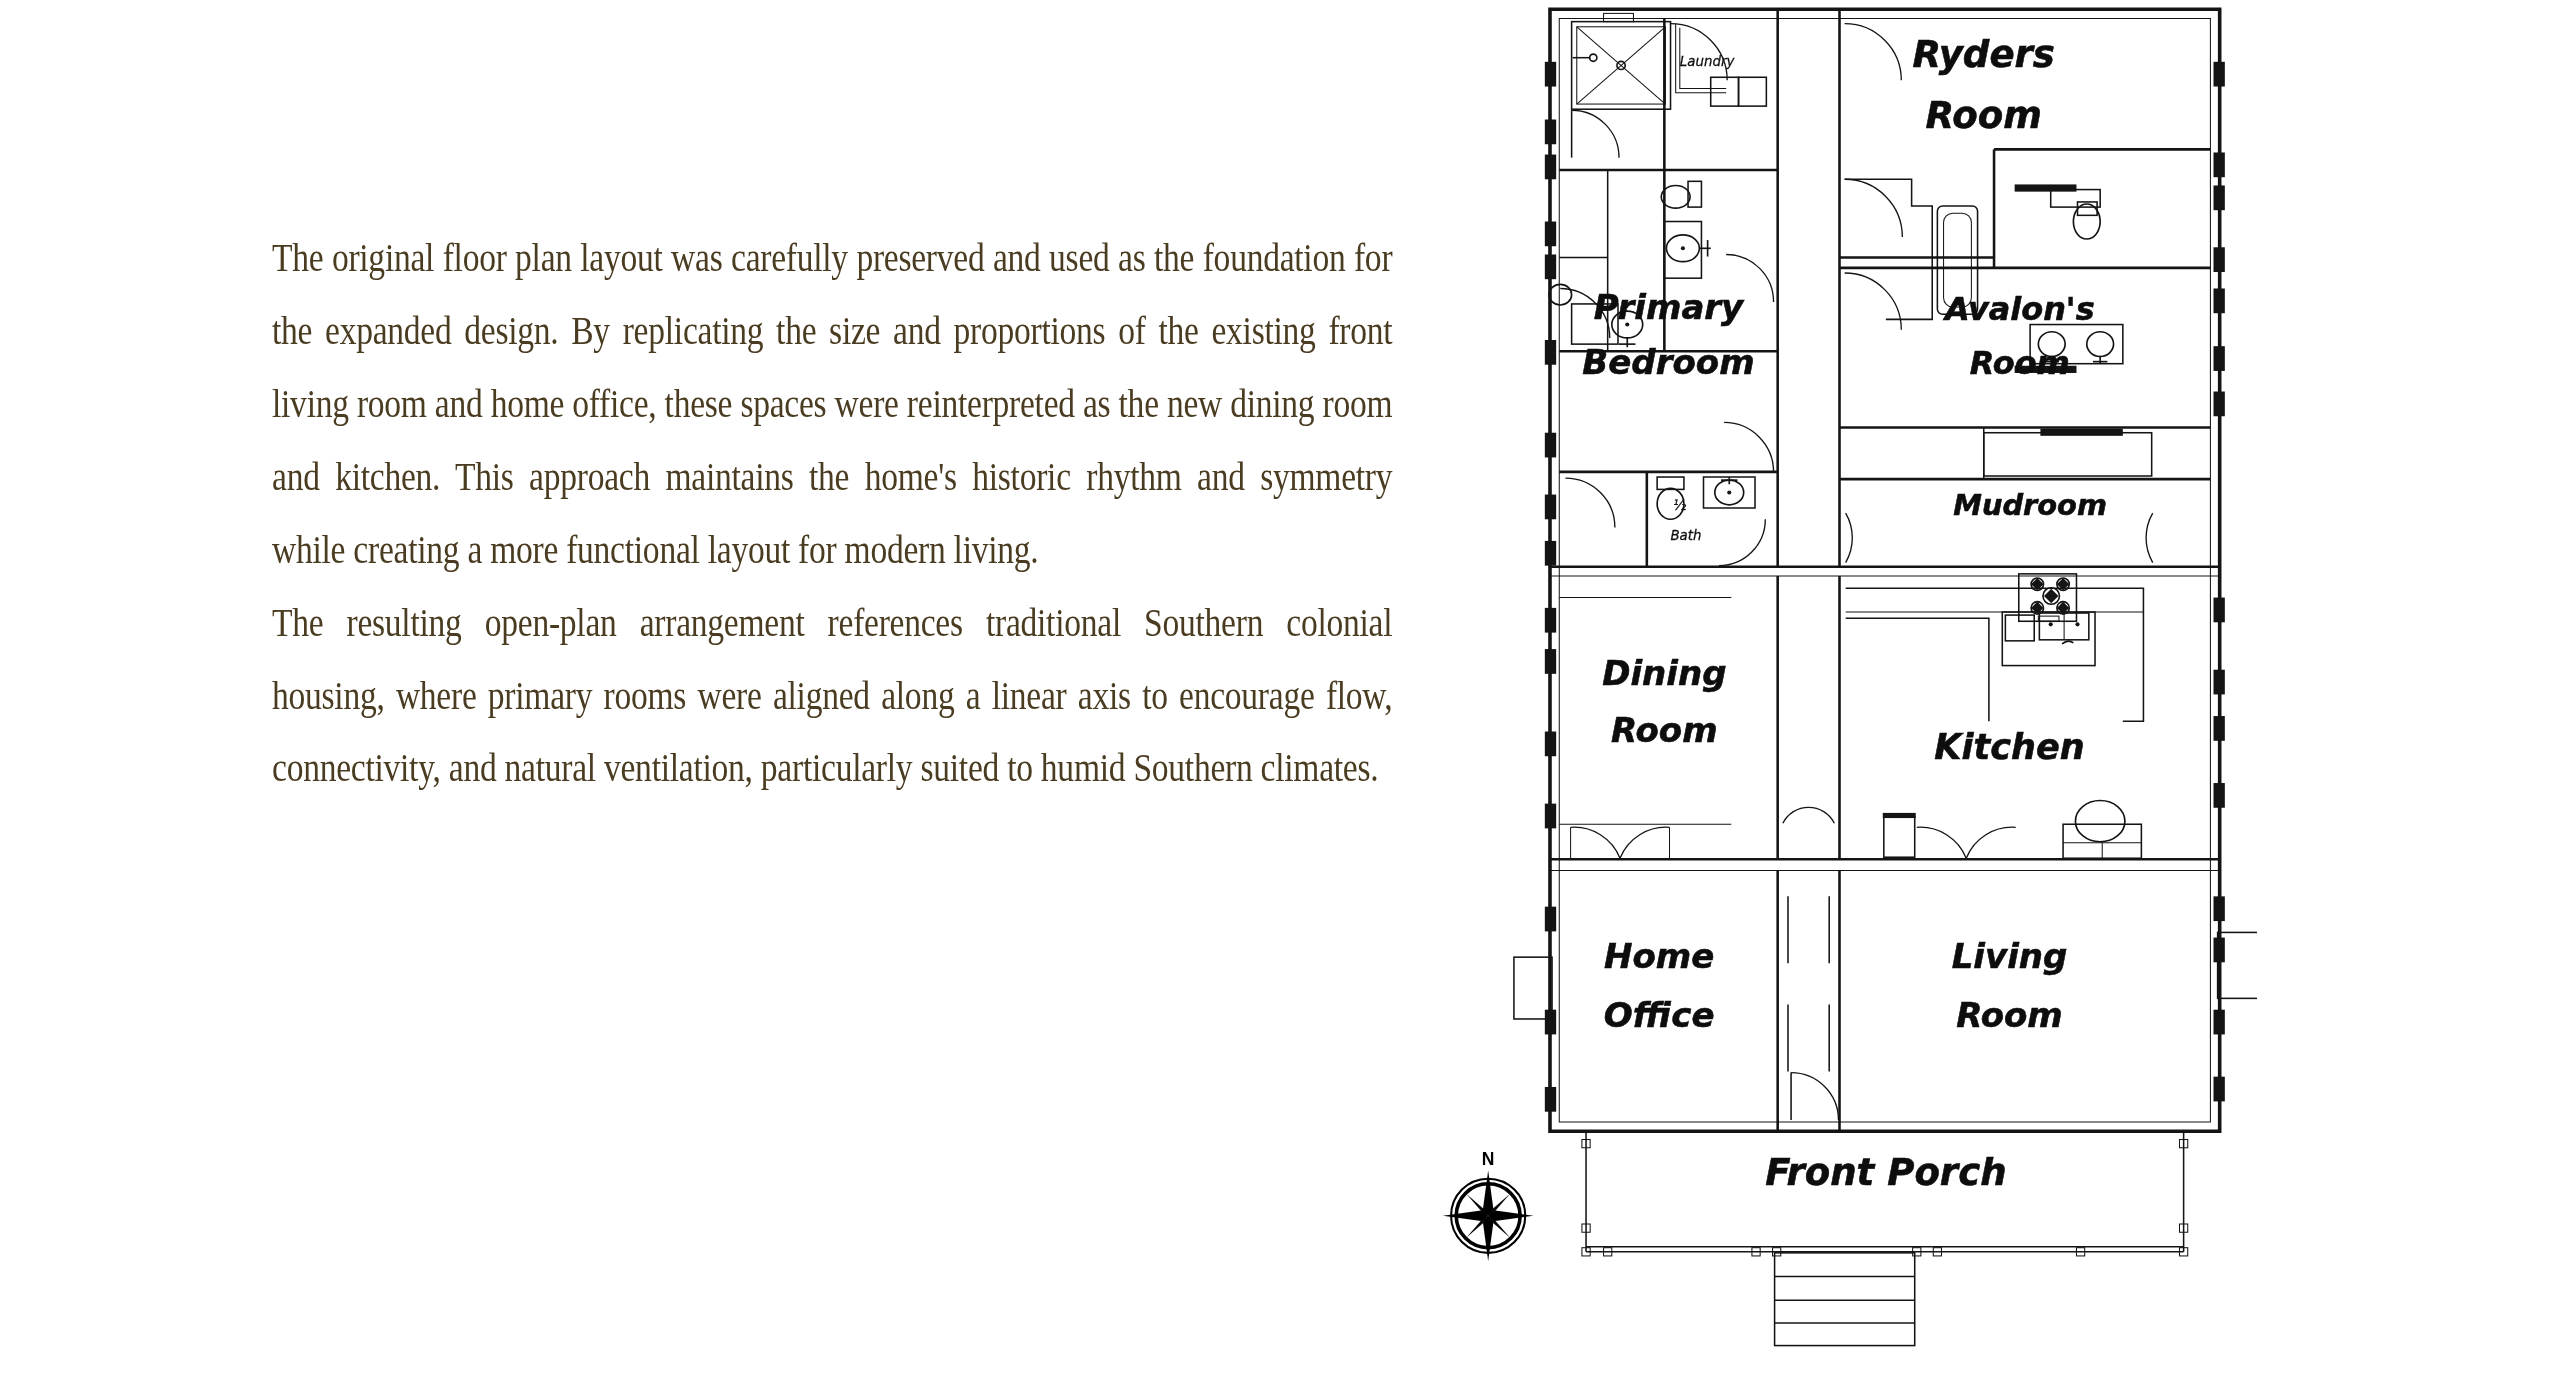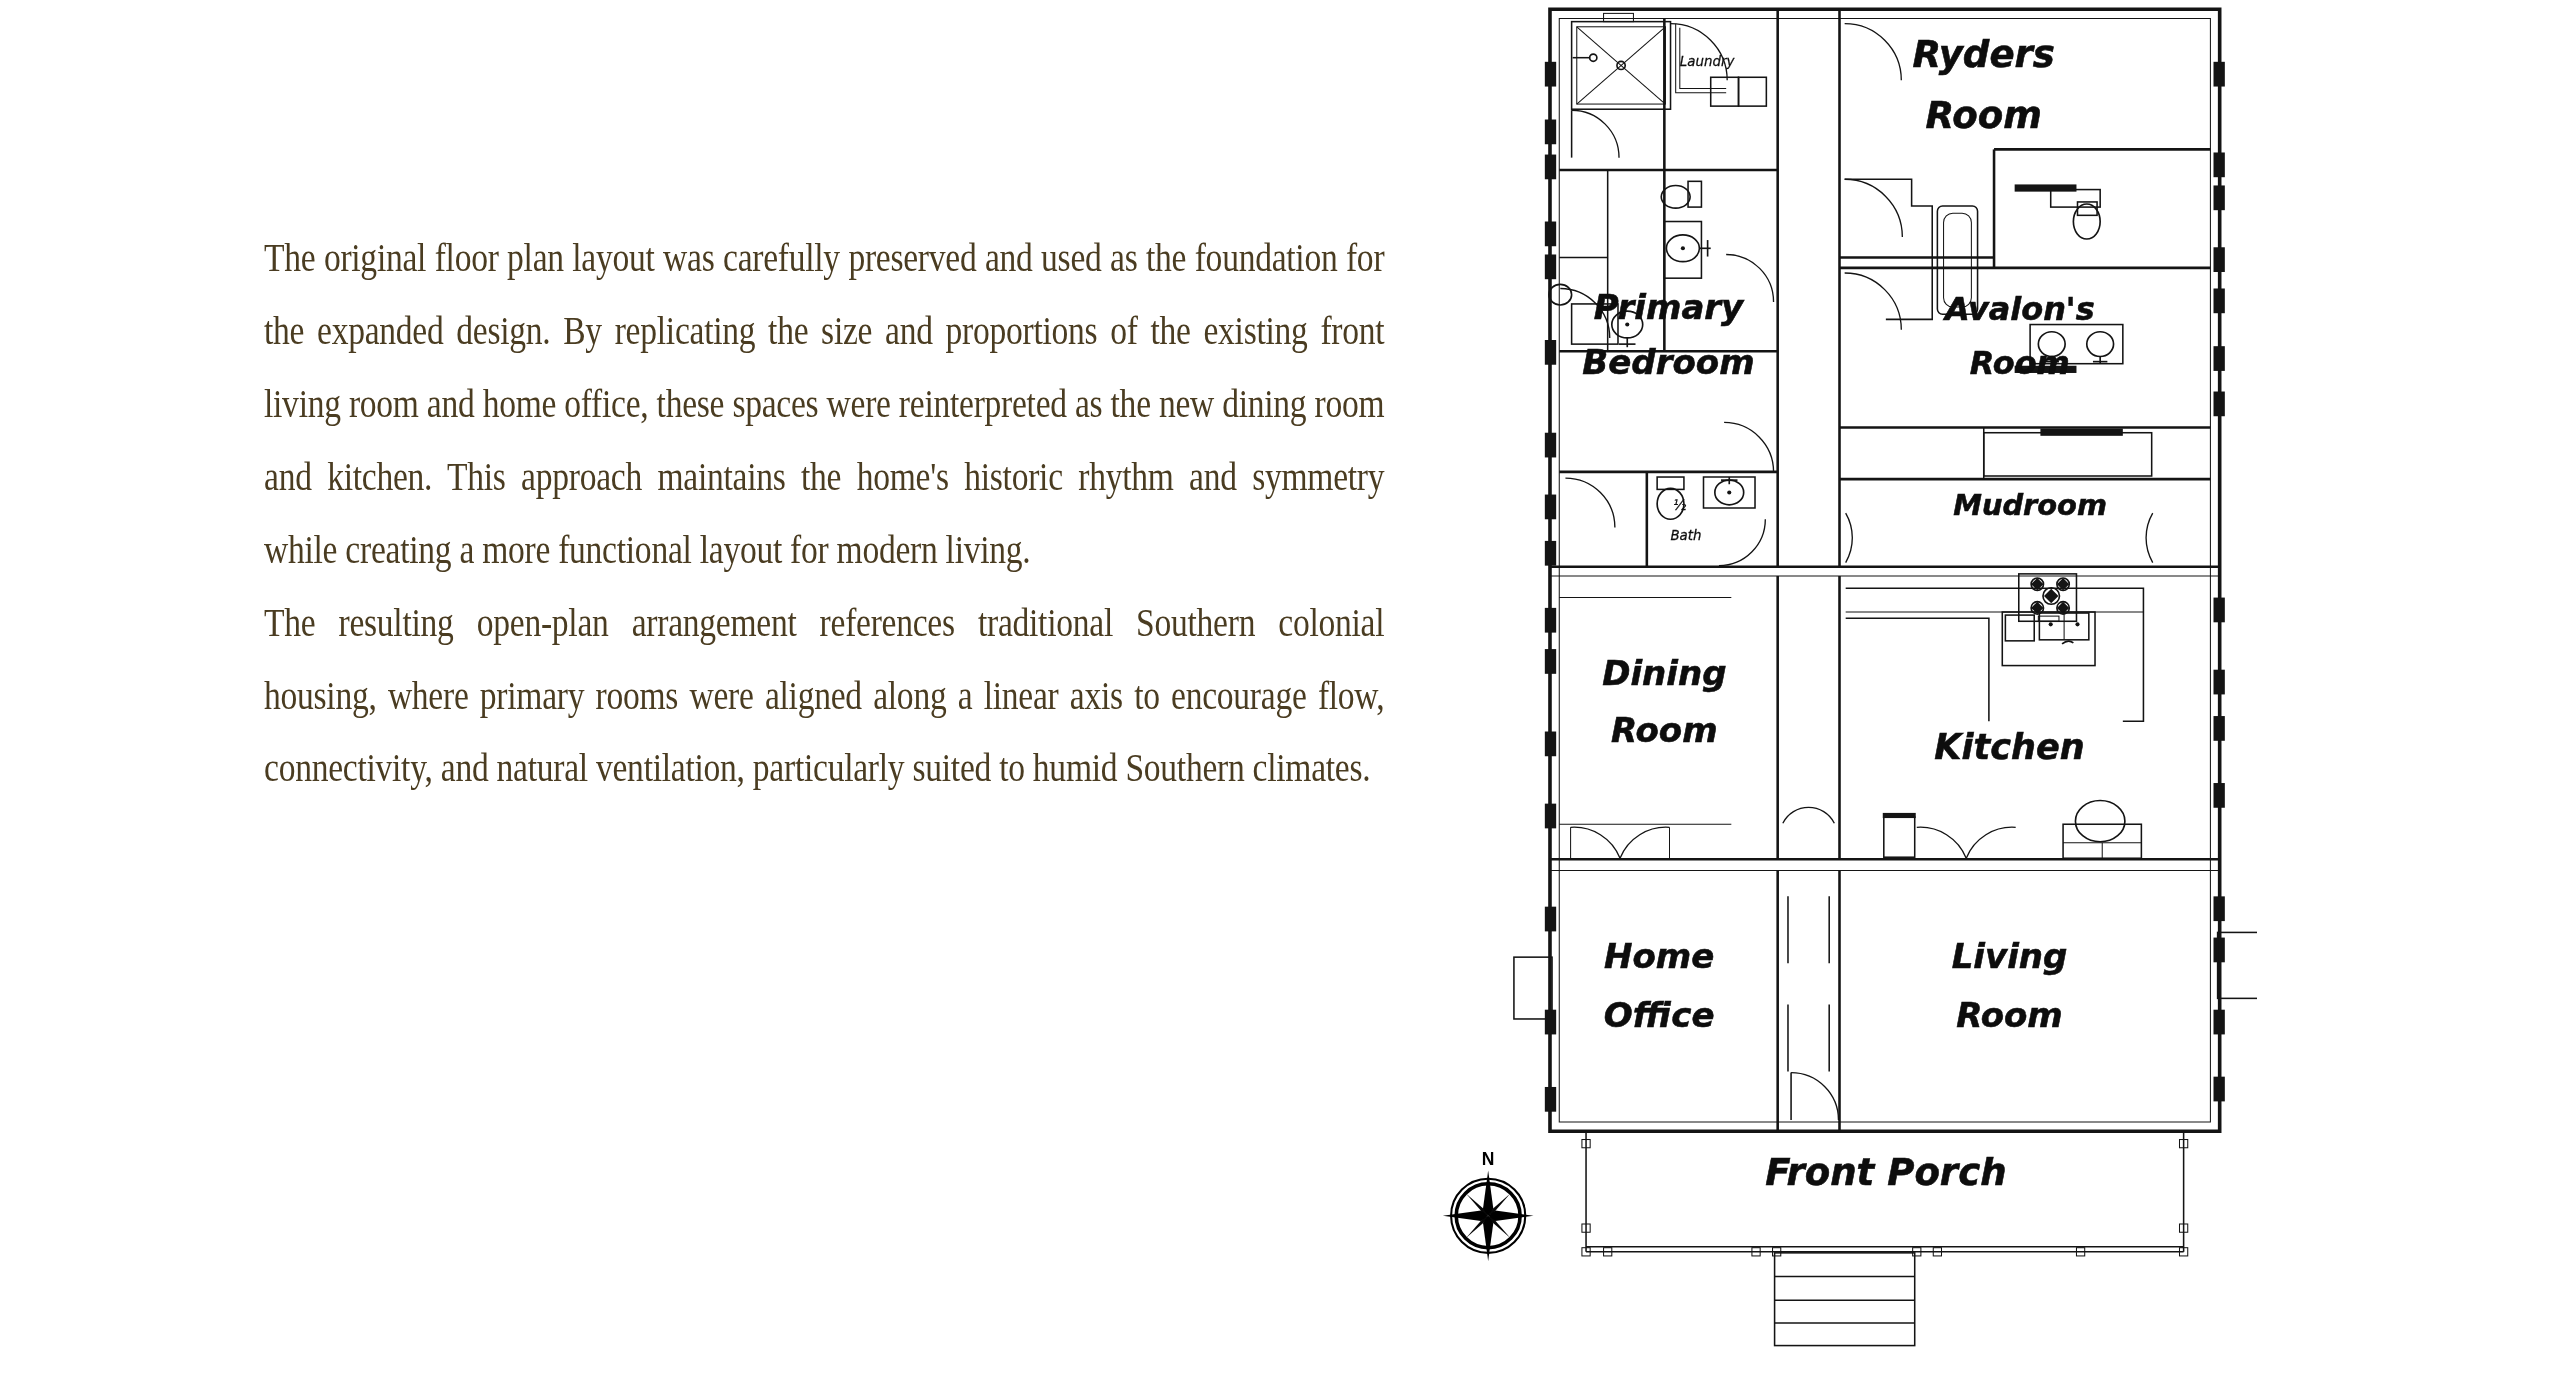--- a/index.html
+++ b/index.html
@@ -2,21 +2,21 @@
 <html style="font-size:8.2px"><head>
 <meta charset="utf-8">
 <style>
   html,body{margin:0;padding:0;background:#ffffff;}
   body{width:2628px;height:1394px;position:relative;overflow:hidden;
        font-family:"Liberation Serif", serif;}
 
   
   #text-column{
     position:absolute;
-    left:264px; top:222px;
+    left:272px; top:222px;
     width:1123px;
     color:#4a3c21;
   }
   .para{
     font-family:"Liberation Serif", serif;
     font-size:39px;
     line-height:1.87;
     text-align:justify;
     text-justify:inter-word;
     margin:0 0 0 0;

